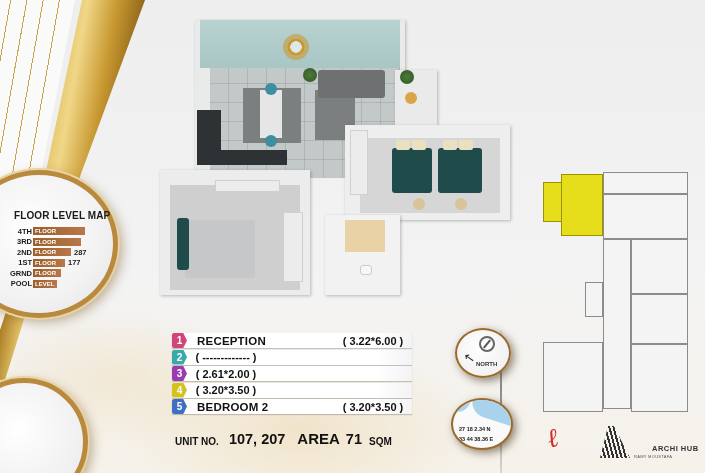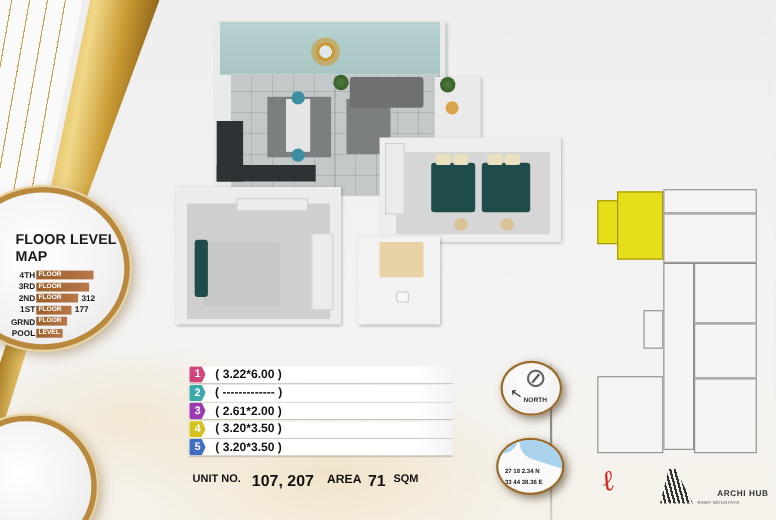--- a/index.html
+++ b/index.html
@@ -41,21 +41,21 @@
     box-shadow: 0 0 0 2px #e8d3a3, 4px 4px 12px rgba(120,80,20,0.45);
   }
   .medallion2 {
     position: absolute; left: -40px; top: 378px; width: 128px; height: 128px;
     border-radius: 50%;
     background: radial-gradient(circle at 45% 40%, #ffffff 0%, #efefef 70%, #e0e0e0 100%);
     border: 5px solid #b98a3e;
     box-shadow: 0 0 0 2px #e8d3a3, 4px 4px 12px rgba(120,80,20,0.45);
   }
   .floor-map { position: absolute; left: 8px; top: 210px; width: 110px; }
-  .floor-map-title { font-size: 13px; font-weight: bold; color: #1a1a1a; letter-spacing: 0.1px; margin-left: 6px; margin-bottom: 5px; }
+  .floor-map-title { font-size: 10px; font-weight: bold; color: #1a1a1a; letter-spacing: 0.1px; margin-left: 6px; margin-bottom: 5px; }
   .floor-row { display: flex; align-items: center; height: 10px; margin-bottom: 0.5px; }
   .floor-name { width: 25px; text-align: right; font-size: 7.5px; font-weight: bold; color: #1a1a1a; padding-right: 1px; }
   .floor-bar { height: 8px; background: linear-gradient(90deg, #9a5f2a, #b8784a); color: #fff; font-size: 6px; font-weight: bold; padding-left: 2px; line-height: 8px; }
   .floor-unit { font-size: 7.5px; font-weight: bold; color: #1a1a1a; margin-left: 3px; }
 
   
   .plan { position: absolute; left: 155px; top: 20px; width: 360px; height: 285px; }
   .wall { position: absolute; background: #f7f7f7; box-shadow: 1px 1px 3px rgba(0,0,0,0.25); }
   .tealwall { position: absolute; left: 45px; top: 0; width: 200px; height: 48px; background: linear-gradient(180deg,#b7d2d0,#a9c6c4); }
   .floor-tile { position: absolute; background:
@@ -78,24 +78,24 @@
   
   .legend { position: absolute; left: 172px; top: 333px; width: 240px; }
   .legend-row { position: relative; display: flex; align-items: center; height: 15px; margin-bottom: 1.5px;
     background: linear-gradient(90deg, #ffffff 0%, #ffffff 85%, #f3f3f3 100%);
     box-shadow: 0 1px 1px rgba(0,0,0,0.2); }
   .badge { width: 15px; height: 15px; color: #fff; font-size: 10px; font-weight: bold; text-align: center; line-height: 15px;
     clip-path: polygon(0 0, 75% 0, 100% 50%, 75% 100%, 0 100%); border-radius: 2px 0 0 2px; }
   .room-name { margin-left: 10px; font-size: 11.5px; font-weight: bold; color: #111; flex: 1; letter-spacing: 0.2px; }
   .room-size { font-size: 11px; font-weight: bold; color: #111; width: 78px; text-align: center; }
 
-  .unit-line { position: absolute; left: 175px; top: 430px; display: flex; align-items: flex-start; color: #111; font-weight: bold; }
+  .unit-line { position: absolute; left: 175px; top: 430px; display: flex; align-items: flex-end; color: #111; font-weight: bold; }
   .unit-label { font-size: 10px; margin-right: 10px; }
   .unit-val { font-size: 14.5px; margin-right: 12px; }
-  .area-label { font-size: 11px; margin-right: 6px; }
+  .area-label { font-size: 15px; margin-right: 6px; }
   .area-val { font-size: 14.5px; margin-right: 7px; }
   .sqm-label { font-size: 10px; }
 
   
   .line-v { position: absolute; left: 500px; top: 330px; width: 2px; height: 143px; background: linear-gradient(180deg, rgba(150,150,150,0.2), #8a8a8a 40%, rgba(150,150,150,0.3)); }
   .north { position: absolute; left: 455px; top: 328px; width: 56px; height: 50px; border-radius: 50%;
     background: radial-gradient(circle at 45% 40%, #fff, #ececec); border: 2px solid #9a6a2a;
     box-shadow: 3px 3px 8px rgba(60,40,10,0.55); }
   .compass { position: absolute; left: 22px; top: 6px; width: 16px; height: 16px; border: 2px solid #666; border-radius: 50%; }
   .compass::after { content: ""; position: absolute; left: 5px; top: 1px; width: 2px; height: 10px; background: #555; transform: rotate(40deg); }
@@ -140,21 +140,21 @@
         <span class="floor-unit"></span>
       </div>
       <div class="floor-row">
         <span class="floor-name">3RD</span>
         <span class="floor-bar" style="width:48px">FLOOR</span>
         <span class="floor-unit"></span>
       </div>
       <div class="floor-row">
         <span class="floor-name">2ND</span>
         <span class="floor-bar" style="width:38px">FLOOR</span>
-        <span class="floor-unit">312</span>
+        <span class="floor-unit">287</span>
       </div>
       <div class="floor-row">
         <span class="floor-name">1ST</span>
         <span class="floor-bar" style="width:32px">FLOOR</span>
         <span class="floor-unit">177</span>
       </div>
       <div class="floor-row">
         <span class="floor-name">GRND</span>
         <span class="floor-bar" style="width:28px">FLOOR</span>
         <span class="floor-unit"></span>
@@ -206,36 +206,38 @@
   <div class="wardrobe" style="left:60px;top:160px;width:65px;height:12px;"></div>
 
   <div class="wall" style="left:170px;top:195px;width:75px;height:80px;background:#f2f2f2;"></div>
   <div class="bath" style="left:190px;top:200px;width:40px;height:32px;"></div>
   <div class="greybed" style="left:205px;top:245px;width:12px;height:10px;background:#f7f7f7;border:1px solid #ccc;"></div>
 </div>
 
 <div class="legend" id="legend">
     <div class="legend-row">
       <span class="badge" style="background:#d1467a">1</span>
+      <span class="room-name">RECEPTION</span>
       <span class="room-size">( 3.22*6.00 )</span>
     </div>
     <div class="legend-row">
       <span class="badge" style="background:#3aa9a9">2</span>
       <span class="room-size">( ------------- )</span>
     </div>
     <div class="legend-row">
       <span class="badge" style="background:#9a3cb0">3</span>
       <span class="room-size">( 2.61*2.00 )</span>
     </div>
     <div class="legend-row">
       <span class="badge" style="background:#d6c21c">4</span>
       <span class="room-size">( 3.20*3.50 )</span>
     </div>
     <div class="legend-row">
       <span class="badge" style="background:#3f6fc4">5</span>
+      <span class="room-name">BEDROOM 2</span>
       <span class="room-size">( 3.20*3.50 )</span>
     </div>
   </div>
 
 <div class="unit-line">
   <span class="unit-label">UNIT NO.</span>
   <span class="unit-val">107, 207</span>
   <span class="area-label">AREA</span>
   <span class="area-val">71</span>
   <span class="sqm-label">SQM</span>

